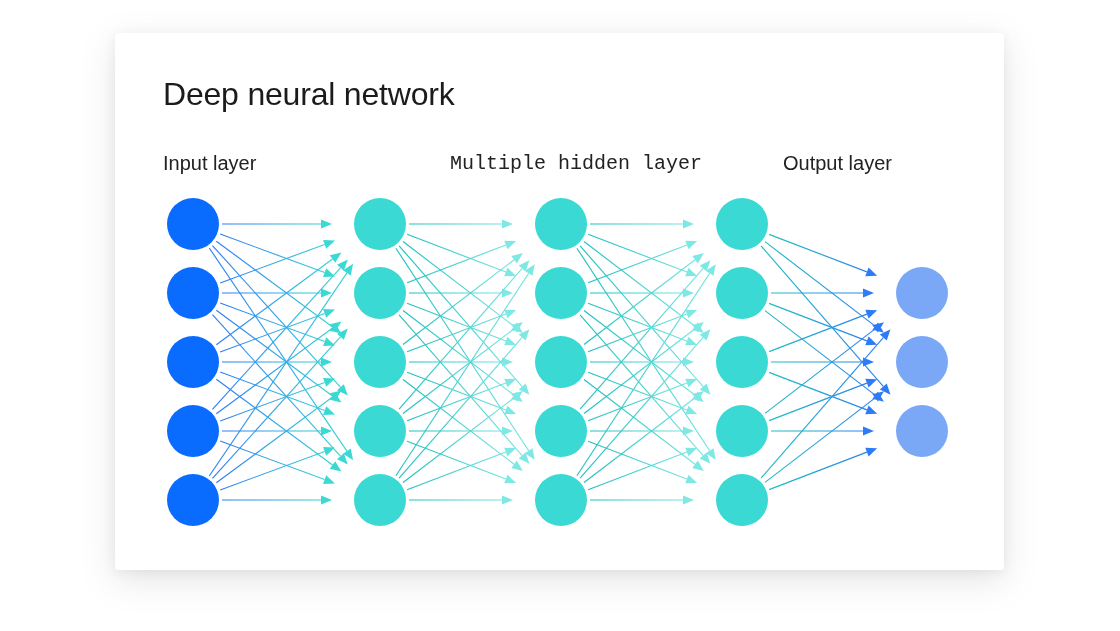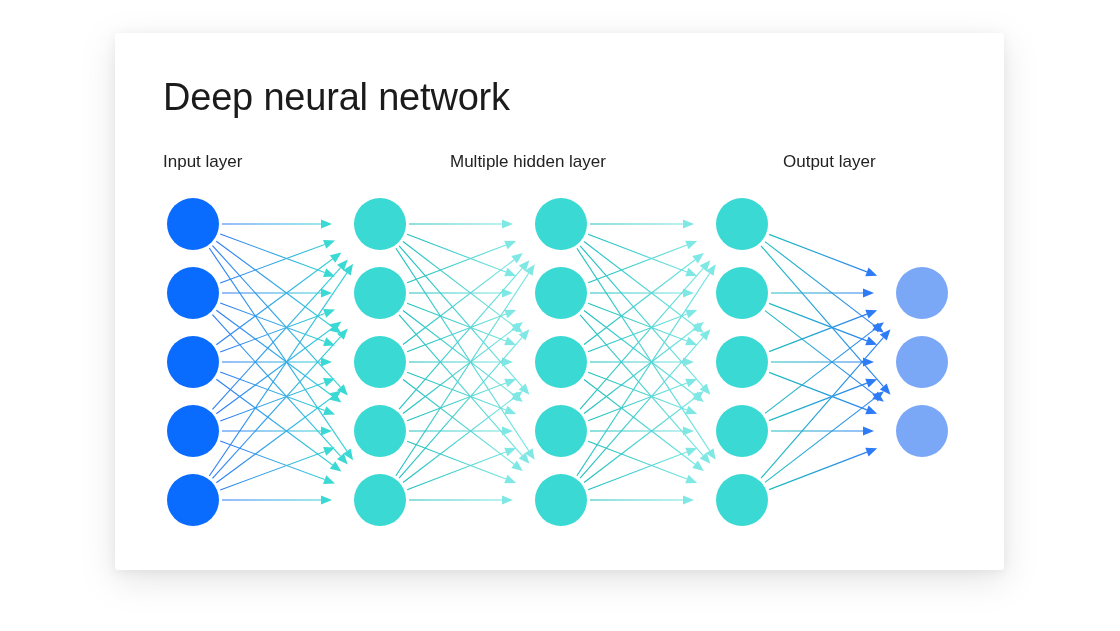--- a/index.html
+++ b/index.html
@@ -8,29 +8,29 @@
     font-family:"Liberation Sans",sans-serif;
     overflow:hidden;position:relative;
   }
   #card{
     position:absolute;left:115px;top:33px;width:889px;height:537px;
     background:#ffffff;border-radius:3px;
     box-shadow:0 10px 34px rgba(120,120,125,0.20), 0 2px 10px rgba(120,120,125,0.10);
   }
   #title{
     position:absolute;left:163px;top:76px;
-    font-size:38px;font-weight:300;color:#1b1b1b;
+    font-size:32px;font-weight:300;color:#1b1b1b;
     letter-spacing:-0.2px;white-space:nowrap;
   }
   .layer-label{
-    position:absolute;font-size:17px;font-weight:400;color:#222222;
+    position:absolute;font-size:20px;font-weight:400;color:#222222;
     white-space:nowrap;top:152px;
   }
   #lbl-input{left:163px;}
-  #lbl-hidden{left:450px;}
+  #lbl-hidden{left:450px;font-family:Liberation Mono, monospace;}
   #lbl-output{left:783px;}
   #net{position:absolute;left:0;top:0;width:1120px;height:631px;}
   .node{stroke:none;}
 </style>
 </head>
 <body>
 
 <div id="card"></div>
 
 <div id="title">Deep neural network</div>

